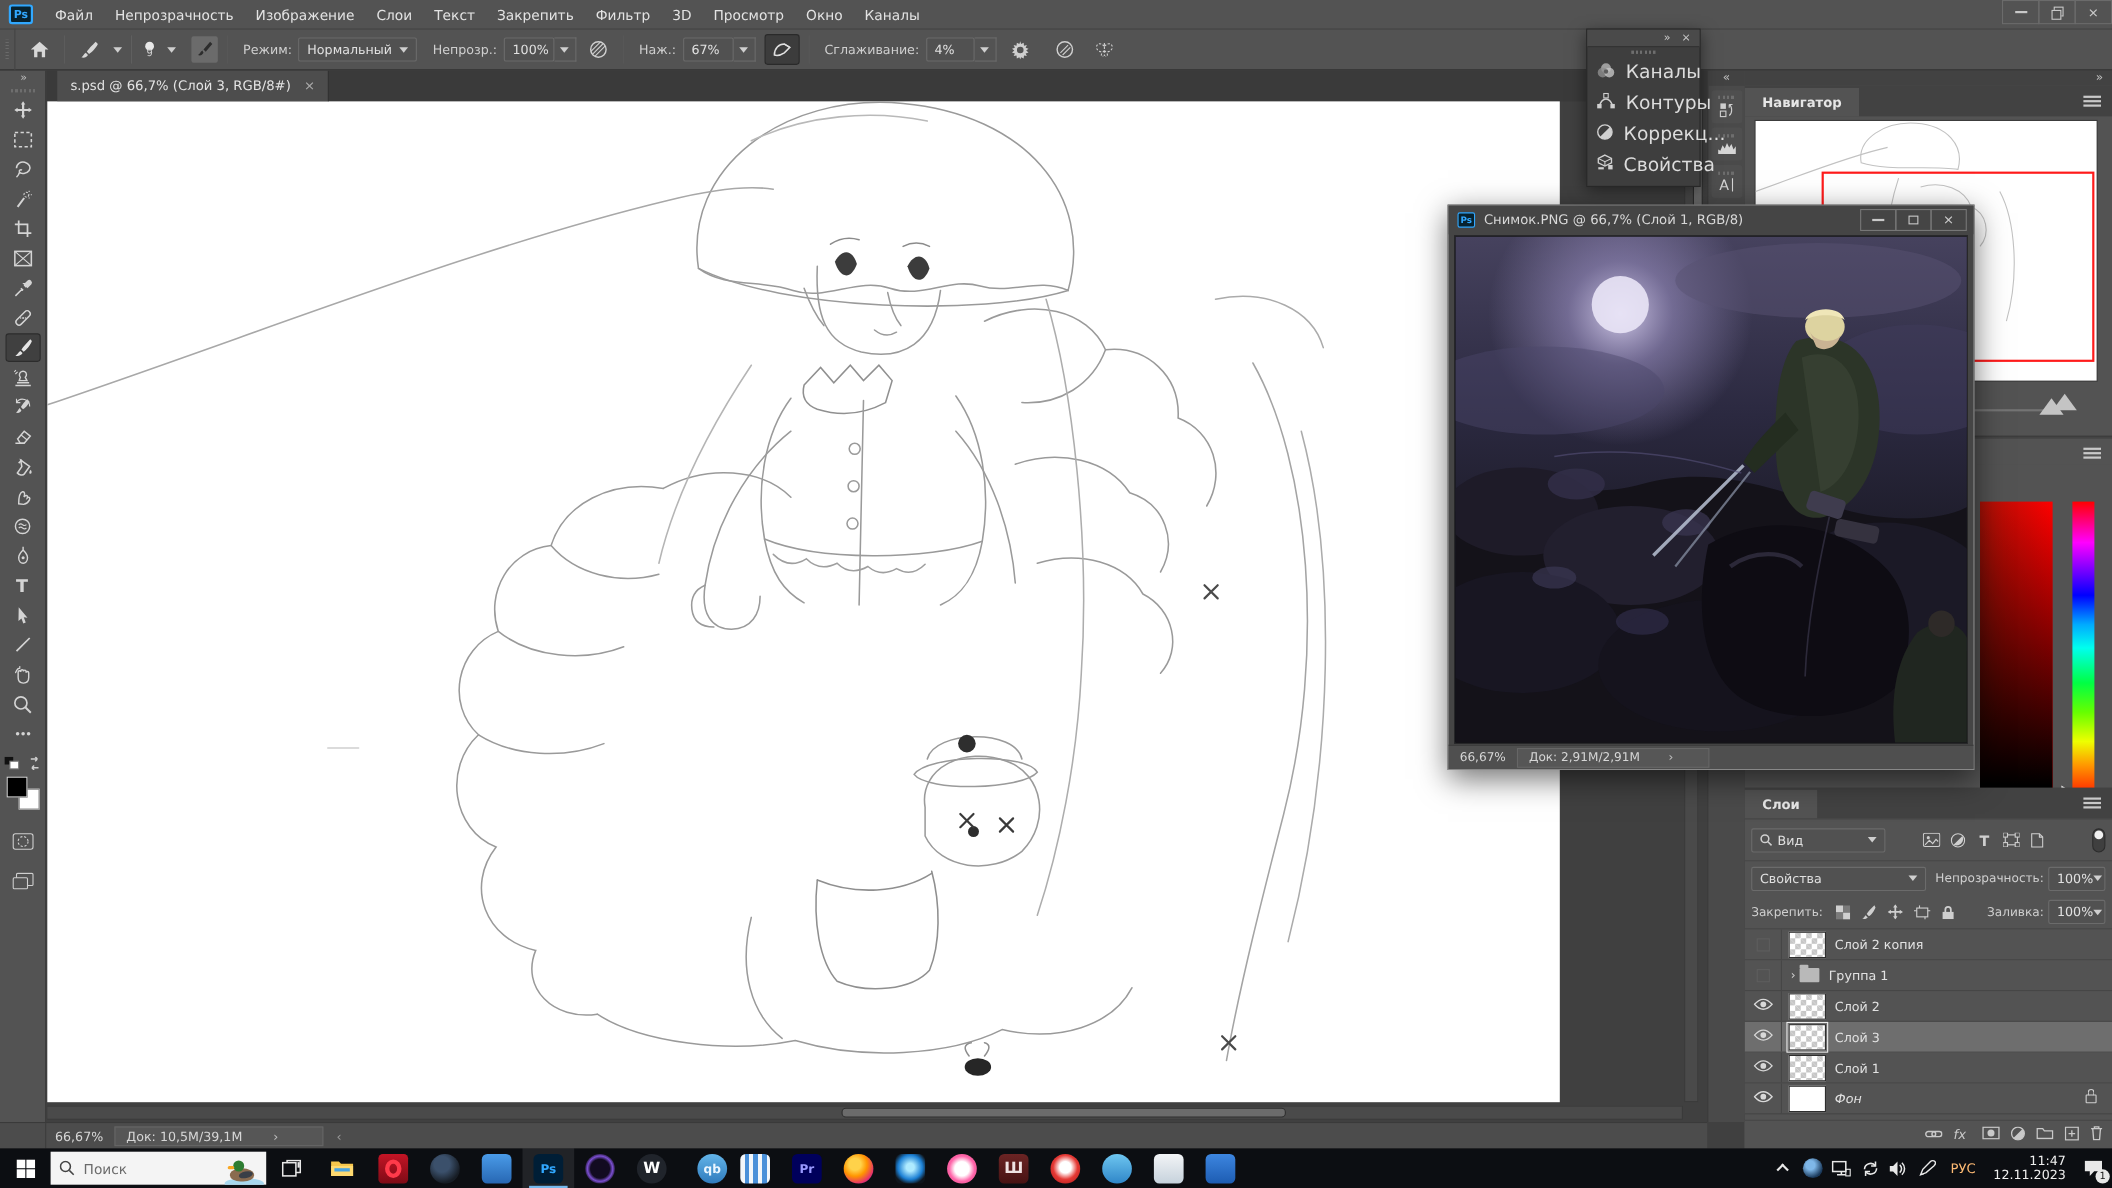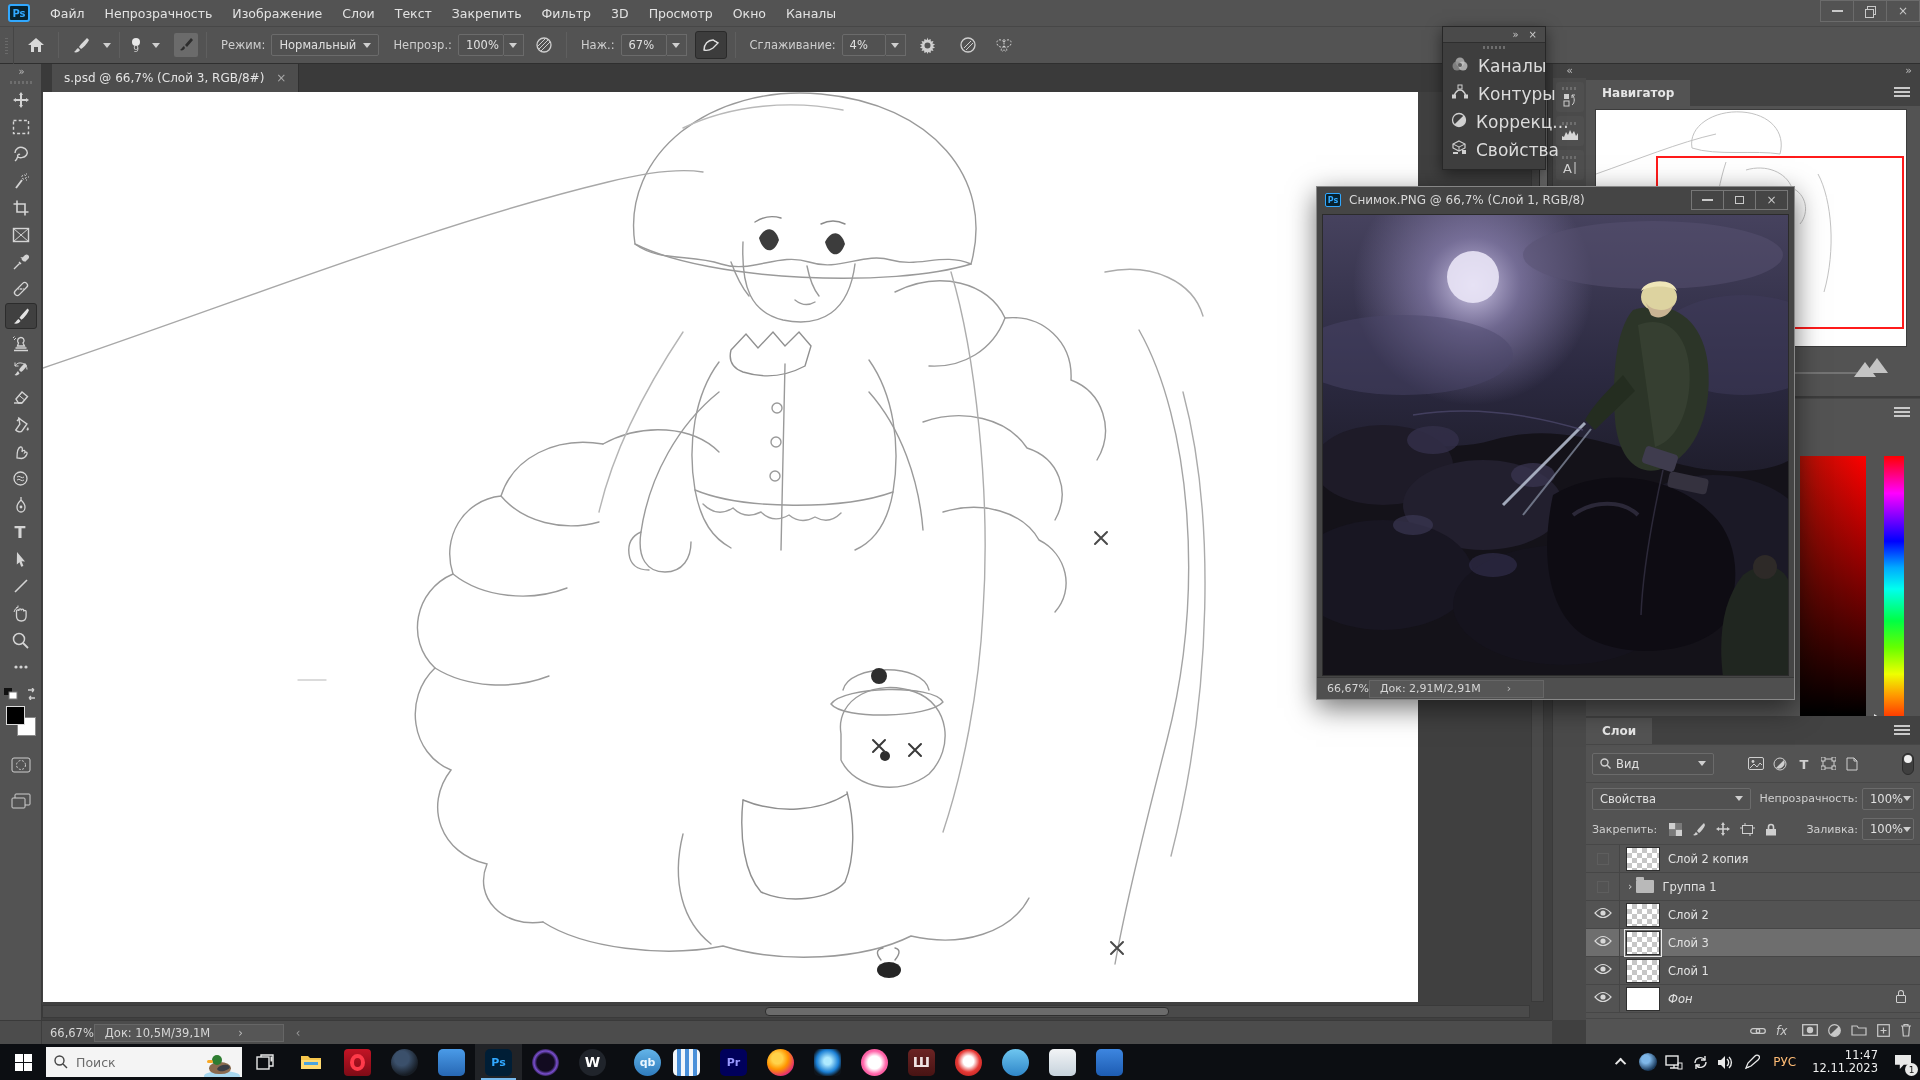--- a/index.html
+++ b/index.html
@@ -44,21 +44,21 @@
   .tabbar{position:absolute;left:42px;top:64px;width:1510px;height:28px;background:#3a3a3a;z-index:10;display:flex;align-items:flex-end;}
   .doc-tab{height:28px;background:#4d4d4d;display:flex;align-items:center;padding:0 12px;margin-left:10px;color:#e4e4e4;font-size:12px;border-right:1px solid #303030;}
   .tab-close{margin-left:12px;color:#a9a9a9;font-size:12px;}
   .pasteboard{position:absolute;left:42px;top:92px;width:1510px;height:928px;background:#404040;z-index:5;}
   .canvas-white{position:absolute;left:1px;top:0;width:1375px;height:910px;background:#ffffff;}
   .vscroll{position:absolute;left:1489px;top:0;width:13px;height:910px;background:#4a4a4a;border:1px solid #3a3a3a;}
   .vscroll .thumb{position:absolute;left:1px;top:3px;width:9px;height:262px;background:#6b6b6b;border-radius:4px;}
   .hscroll{position:absolute;left:0;top:913px;width:1488px;height:13px;background:#4a4a4a;border:1px solid #3a3a3a;}
   .hscroll .thumb{position:absolute;left:716px;top:1px;width:404px;height:9px;background:#6b6b6b;border-radius:4px;}
   .statusbar{position:absolute;left:0;top:1020px;width:1552px;height:24px;background:#4c4c4c;border-top:1px solid #3a3a3a;display:flex;align-items:center;z-index:20;color:#d6d6d6;font-size:11.5px;}
-  .status-well{height:18px;background:#565656;border:1px solid #666;display:flex;align-items:center;padding:0 10px;margin-left:0;min-width:190px;}
+  .status-well{height:18px;background:#565656;border:1px solid #666;display:flex;align-items:center;padding:0 10px;margin-left:10px;min-width:190px;}
 
   
   .dock{position:absolute;left:1552px;top:64px;width:34px;height:956px;background:#4a4a4a;border-left:1px solid #3a3a3a;z-index:12;display:flex;flex-direction:column;align-items:center;}
   .dock-head{width:100%;height:14px;background:#424242;color:#bdbdbd;font-size:11px;line-height:13px;text-align:center;}
   .dock-btn{width:28px;height:30px;margin-top:4px;display:flex;flex-direction:column;align-items:center;justify-content:center;background:#4f4f4f;border-radius:3px;}
 
   
   .panels{position:absolute;left:1586px;top:64px;width:334px;height:980px;background:#535353;z-index:10;}
   .panel-strip{height:14px;background:#424242;position:relative;}
   .strip-chev{position:absolute;right:8px;top:0;color:#bdbdbd;font-size:11px;line-height:13px;}

